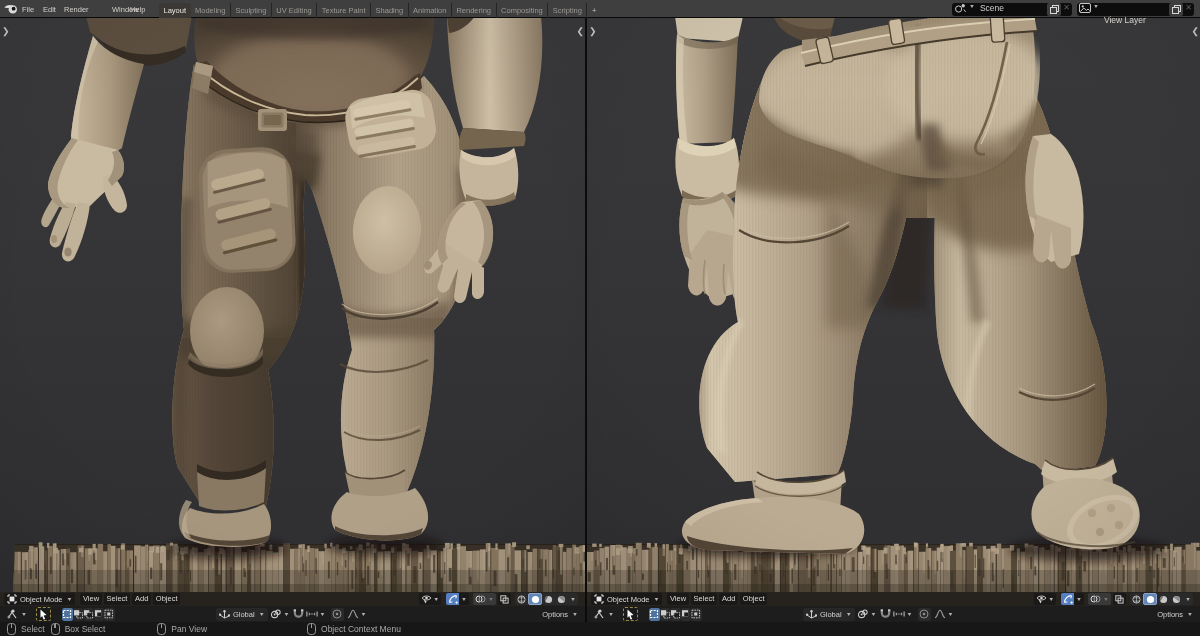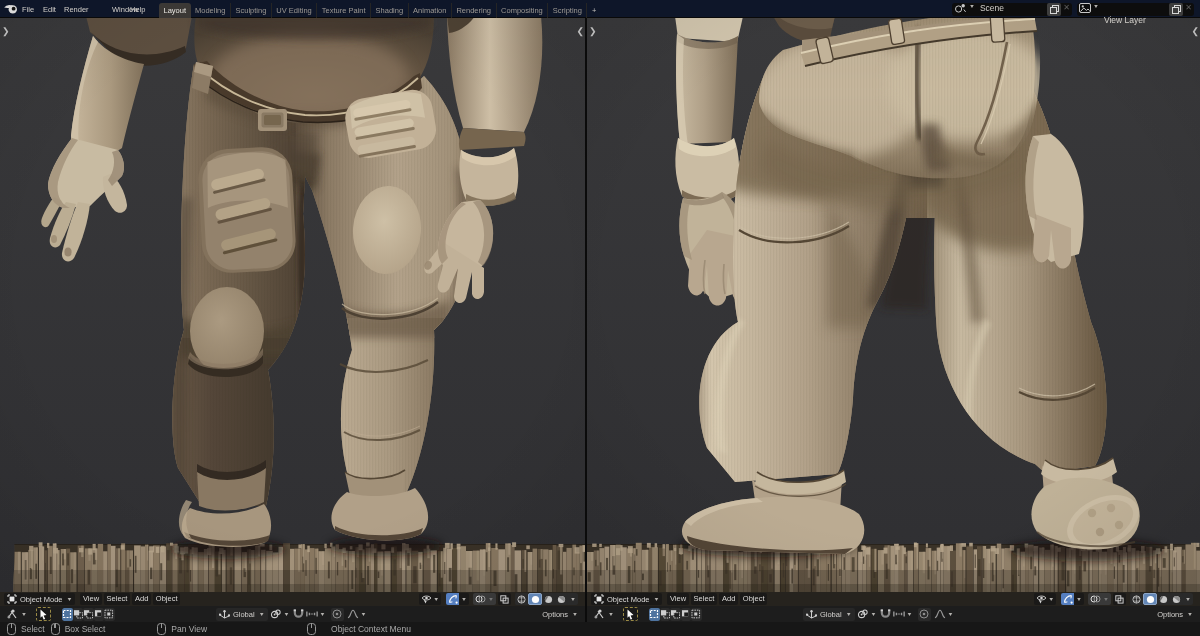--- a/index.html
+++ b/index.html
@@ -1,19 +1,19 @@
 <!DOCTYPE html>
 <html><head>
 <meta charset="utf-8">
 <style>
   html,body{margin:0;padding:0;background:#000;}
   #app{position:relative;width:1200px;height:636px;overflow:hidden;opacity:0.999;transform:translateZ(0);
        font-family:"Liberation Sans",sans-serif;-webkit-font-smoothing:antialiased;}
   .abs{position:absolute;}
-  #topbar{left:0;top:0;width:1200px;height:18px;background:#0f172a;color:#d2cfca;font-size:8.5px;border-bottom:1px solid #0a0a0a;box-sizing:border-box;}
+  #topbar{left:0;top:0;width:1200px;height:18px;background:#404040;color:#d2cfca;font-size:8.5px;border-bottom:1px solid #0a0a0a;box-sizing:border-box;}
   #topbar .m{position:absolute;top:5px;font-size:7.5px;}
   .tabs{position:absolute;left:159px;top:3px;height:15px;display:flex;align-items:center;font-size:8px;}
   .tab{padding:0 4.5px;height:15px;line-height:15px;color:#9d9994;border-right:1px solid #262626;font-size:7.5px;}
   .tab.active{background:#3c3936;color:#ebe8e3;border-radius:3px 3px 0 0;border-right:none;}
   .scenew{position:absolute;top:2.5px;height:13px;background:#0e0e0e;border-radius:3px;display:flex;color:#d4d1cc;font-size:8.5px;}
   .btnsq{width:14px;height:13px;background:#3e3e3e;border-radius:2px;display:flex;align-items:center;justify-content:center;}
   .xbt{color:#5f5f5f;font-size:8px;width:11px;text-align:center;}
   .chev{font-size:6px;color:#b5b3b0;margin-left:2px;transform:scaleY(.9);display:inline-block;}
   .vhead{top:592px;height:14px;background:#27241f;display:flex;align-items:center;font-size:7.5px;color:#dcdbd9;}
   .pill{background:#1b1a19;border-radius:2px;height:12px;display:flex;align-items:center;padding:0 4px;margin-left:4px;white-space:nowrap;}
@@ -1382,15 +1382,15 @@
   <div class="abs" style="left:585px;top:18px;width:2px;height:604px;background:#0c0c0c;"></div>
 
   <div class="abs" id="status">
     <span style="margin-left:7px" class="mico"></span>
       <span style="margin-left:5px">Select</span>
     <span style="margin-left:6px" class="mico"></span>
       <span style="margin-left:5px">Box Select</span>
     <span style="margin-left:52px" class="mico"></span>
       <span style="margin-left:5px">Pan View</span>
     <span style="margin-left:100px" class="mico"></span>
-      <span style="margin-left:15px">Object Context Menu</span>
+      <span style="margin-left:5px">Object Context Menu</span>
   </div>
 </div>
 
 </body></html>

